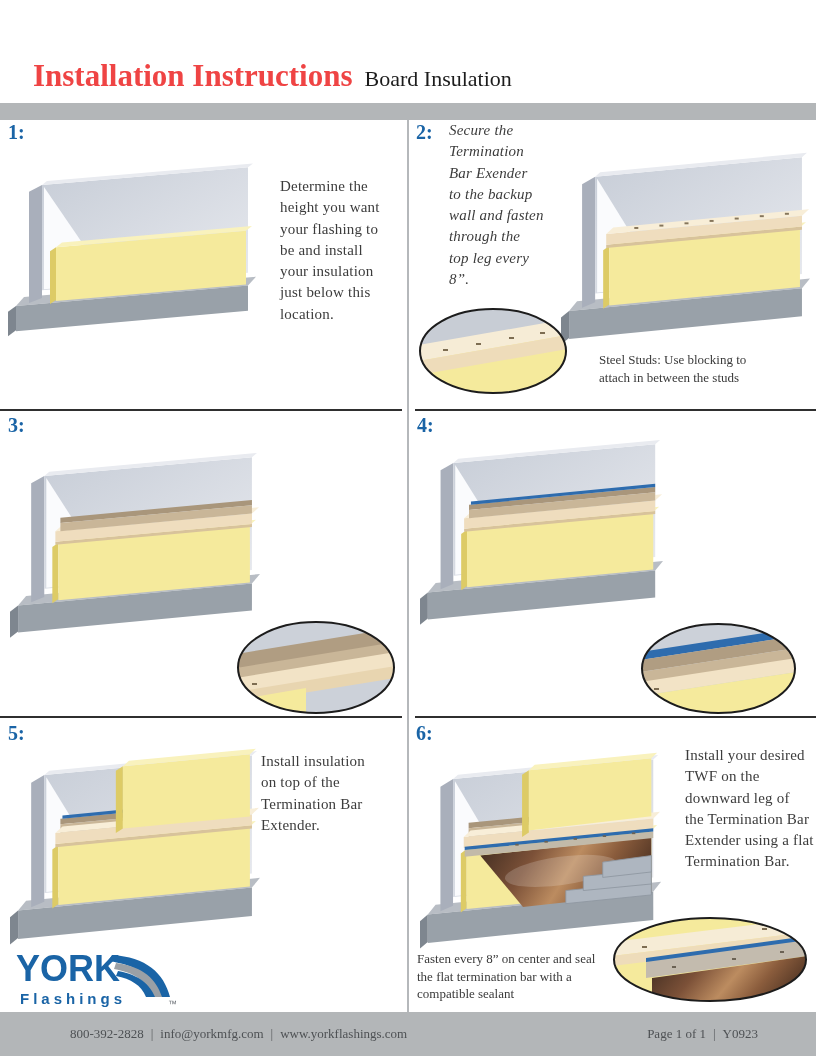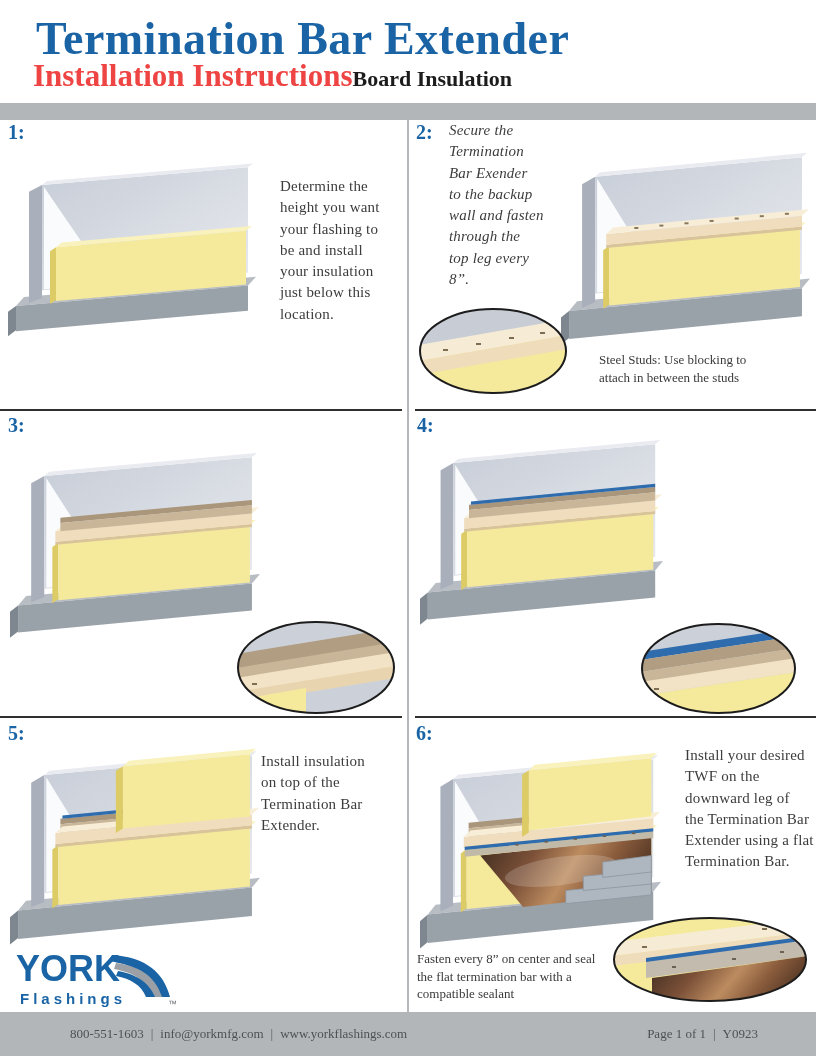--- a/index.html
+++ b/index.html
@@ -3,21 +3,21 @@
 <meta charset="utf-8">
 <style>
   html,body{margin:0;padding:0;background:#ffffff;}
   .page{position:relative;width:816px;height:1056px;background:#ffffff;overflow:hidden;
         font-family:"Liberation Serif","DejaVu Serif",serif;}
   .abs{position:absolute;}
 
   .title{left:36px;top:12px;font-size:46px;font-weight:bold;color:#1A64A6;letter-spacing:.5px;white-space:nowrap;}
   .subtitle-row{left:33px;top:58px;display:flex;align-items:baseline;white-space:nowrap;}
   .subtitle{font-size:31px;font-weight:bold;color:#ef4444;}
-  .subtitle-note{font-size:22px;font-weight:bold;color:#1c1c1c;}
+  .subtitle-note{font-size:22px;font-weight:normal;color:#1c1c1c;margin-left:12px;}
 
   .graybar{left:0;width:816px;background:#B3B6B8;}
   .header-bar{top:103px;height:17px;}
   .footer-bar{top:1012px;height:44px;display:flex;align-items:center;font-size:13px;color:#4e5154;}
   .footer-left{position:absolute;left:70px;display:flex;align-items:center;}
   .footer-right{position:absolute;right:58px;display:flex;align-items:flex-end;}
   .fsep{padding:0 7px;color:#5a5d60;}
 
   .vrule{left:407px;top:120px;width:2px;height:892px;background:#b5b8bb;}
   .hrule{height:2px;background:#2f2f2f;}
@@ -42,21 +42,20 @@
       <linearGradient id="copperG" x1="0" y1="0" x2="1" y2="0.25">
         <stop offset="0" stop-color="#3c2a1f"></stop>
           <stop offset="0.35" stop-color="#7c5138"></stop>
         <stop offset="0.6" stop-color="#bc8c60"></stop>
           <stop offset="0.8" stop-color="#8a5c3c"></stop>
         <stop offset="1" stop-color="#5a3b28"></stop>
       </linearGradient>
     </defs>
   </svg>
 
-  <div class="abs title">Termination Bar Extender</div>
   <div class="abs subtitle-row">
     <span class="subtitle">Installation Instructions</span>
     <span class="subtitle-note">Board Insulation</span>
   </div>
   <div class="abs graybar header-bar"></div>
 
   <div class="abs vrule"></div>
   <div class="abs hrule" style="left:0;top:409px;width:402px;"></div>
   <div class="abs hrule" style="left:415px;top:409px;width:401px;"></div>
   <div class="abs hrule" style="left:0;top:716px;width:402px;"></div>
@@ -318,21 +317,21 @@
       <path d="M96,8 C130,10 148,26 154,50 L143,50 C136,30 122,18 92,14 Z" fill="#1A64A6"></path>
       <path d="M100,16 C128,20 140,32 146,50 L137,50 C131,34 119,26 98,22 Z" fill="#9aa0a6"></path>
       <path d="M102,24 C124,28 134,38 139,50 L130,50 C125,38 115,32 100,29 Z" fill="#1A64A6"></path>
     </g>
     <text x="4" y="57" font-family="Liberation Sans, sans-serif" font-size="15" font-weight="bold" fill="#1A64A6" letter-spacing="4">Flashings</text>
     <text x="152" y="60" font-family="Liberation Sans, sans-serif" font-size="9" fill="#6b7076">™</text>
   </svg>
 
   <div class="abs graybar footer-bar">
     <div class="footer-left">
-      <span>800-551-1603</span>
+      <span>800-392-2828</span>
       <span class="fsep">|</span>
       <span>info@yorkmfg.com</span>
       <span class="fsep">|</span>
       <span>www.yorkflashings.com</span>
     </div>
     <div class="footer-right">
       <span>Page 1 of 1</span>
       <span class="fsep">|</span>
       <span>Y0923</span>
     </div>

